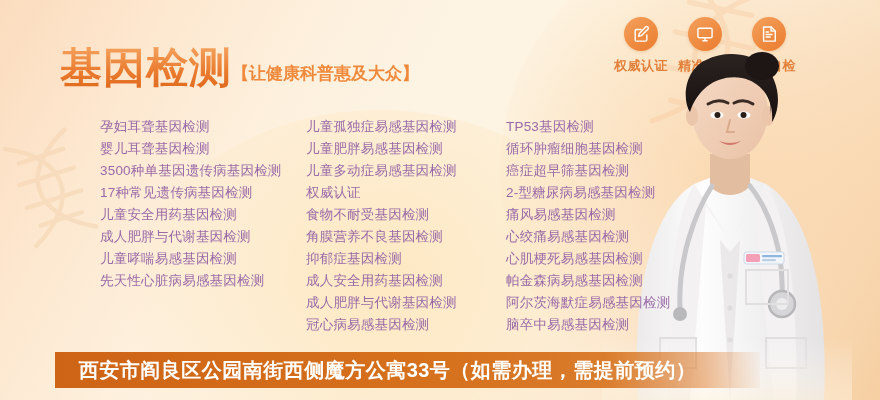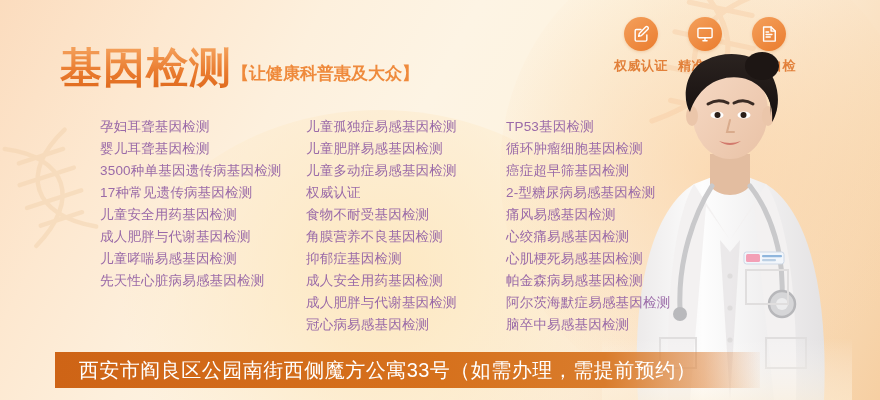--- a/index.html
+++ b/index.html
@@ -165,21 +165,21 @@
     height: 36px;
     background: linear-gradient(90deg,
         #ce6416 0%, #d6711d 55%, #d97c2c 78%,
         rgba(221,130,58,0.55) 92%, rgba(226,145,80,0.05) 100%);
     display: flex;
     align-items: center;
     justify-content: center;
   }
   .address-text {
     font-size: 20px;
-    font-weight: normal;
+    font-weight: bold;
     color: #ffffff;
     letter-spacing: .5px;
     white-space: nowrap;
     padding-right: 40px;
   }
 </style>
 </head>
 <body>
 
 <div class="poster">

